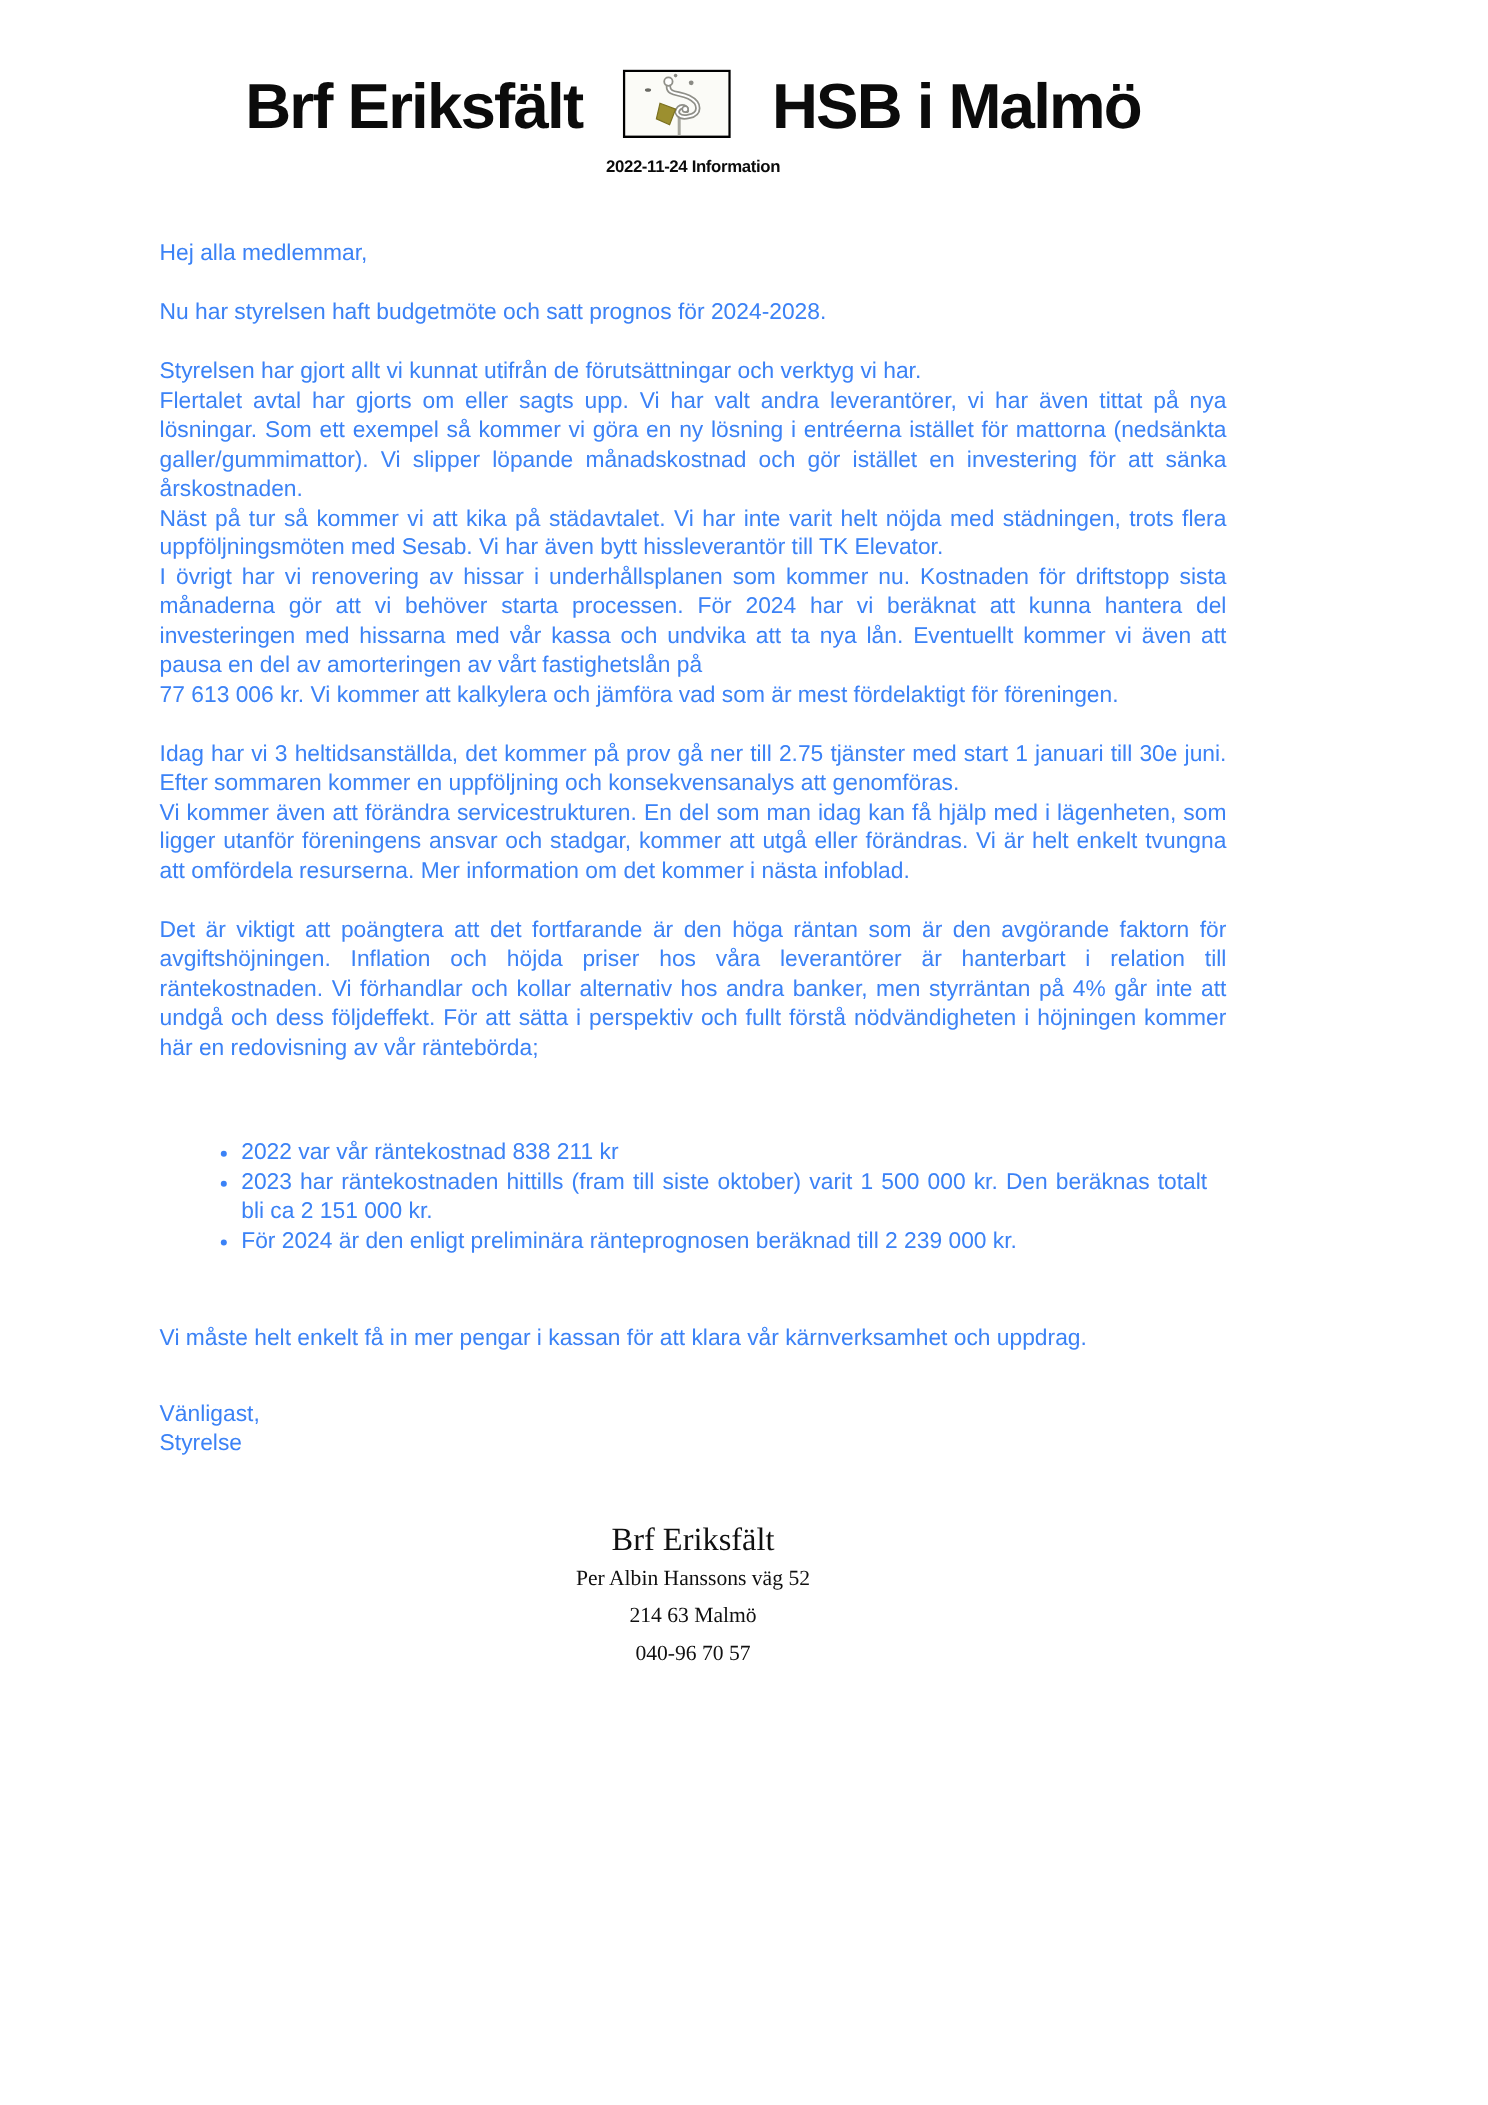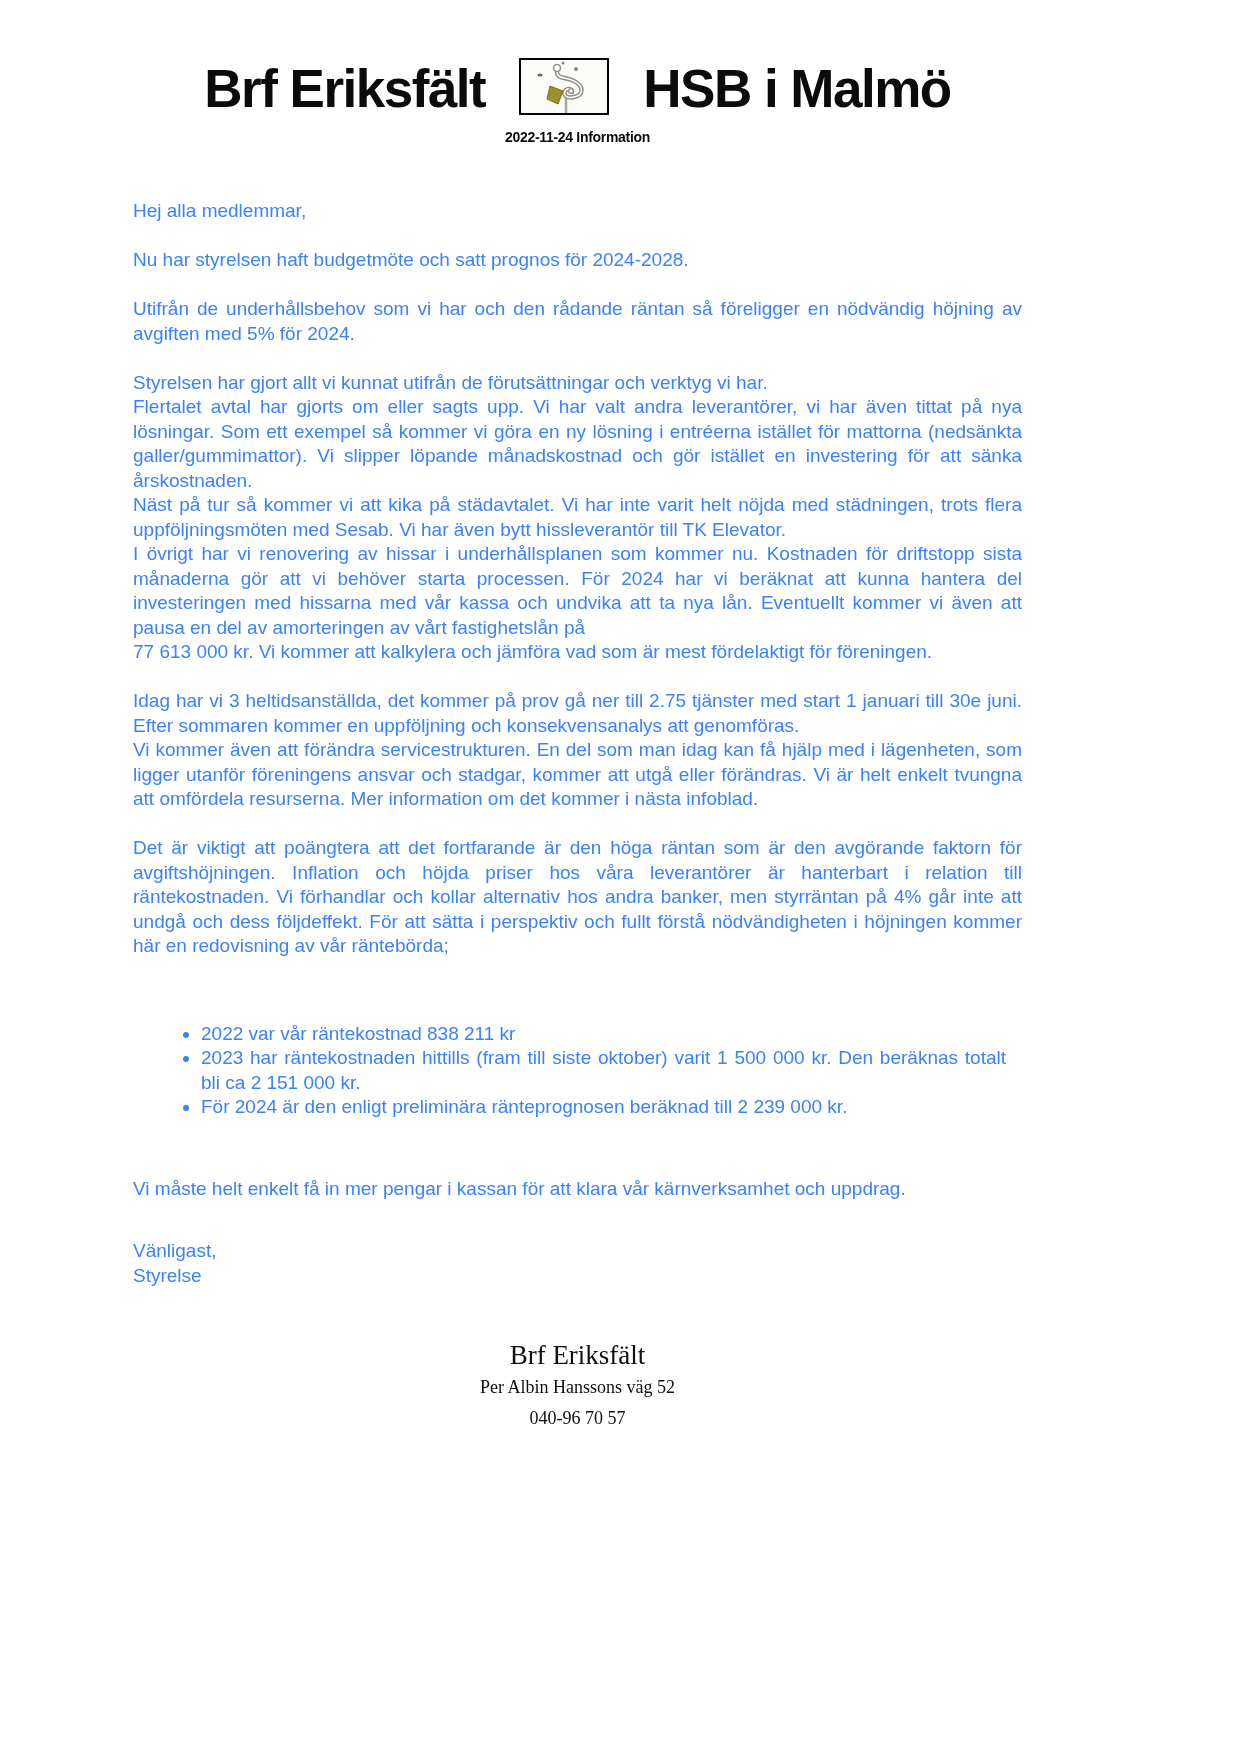--- a/index.html
+++ b/index.html
@@ -73,27 +73,26 @@
       <span class="org-title">HSB i Malmö</span>
     </div>
 
     <div class="date-line">2022-11-24 Information</div>
 
     <div class="body-text">
       <p class="para noj">Hej alla medlemmar,</p>
 
       <p class="para gap noj">Nu har styrelsen haft budgetmöte och satt prognos för 2024-2028.</p>
 
-      <p class="para gap">Utifrån de underhållsbehov som vi har och den rådande räntan så föreligger en nödvändig höjning av avgiften med 5% för 2024.</p>
 
       <p class="para gap noj">Styrelsen har gjort allt vi kunnat utifrån de förutsättningar och verktyg vi har.</p>
       <p class="para">Flertalet avtal har gjorts om eller sagts upp. Vi har valt andra leverantörer, vi har även tittat på nya lösningar. Som ett exempel så kommer vi göra en ny lösning i entréerna istället för mattorna (nedsänkta galler/gummimattor). Vi slipper löpande månadskostnad och gör istället en investering för att sänka årskostnaden.</p>
       <p class="para">Näst på tur så kommer vi att kika på städavtalet. Vi har inte varit helt nöjda med städningen, trots flera uppföljningsmöten med Sesab. Vi har även bytt hissleverantör till TK Elevator.</p>
       <p class="para">I övrigt har vi renovering av hissar i underhållsplanen som kommer nu. Kostnaden för driftstopp sista månaderna gör att vi behöver starta processen. För 2024 har vi beräknat att kunna hantera del investeringen med hissarna med vår kassa och undvika att ta nya lån. Eventuellt kommer vi även att pausa en del av amorteringen av vårt fastighetslån på</p>
-      <p class="para">77 613 000 kr. Vi kommer att kalkylera och jämföra vad som är mest fördelaktigt för föreningen.</p>
+      <p class="para">77 613 006 kr. Vi kommer att kalkylera och jämföra vad som är mest fördelaktigt för föreningen.</p>
 
       <p class="para gap">Idag har vi 3 heltidsanställda, det kommer på prov gå ner till 2.75 tjänster med start 1 januari till 30e juni. Efter sommaren kommer en uppföljning och konsekvensanalys att genomföras.</p>
       <p class="para">Vi kommer även att förändra servicestrukturen. En del som man idag kan få hjälp med i lägenheten, som ligger utanför föreningens ansvar och stadgar, kommer att utgå eller förändras. Vi är helt enkelt tvungna att omfördela resurserna. Mer information om det kommer i nästa infoblad.</p>
 
       <p class="para gap">Det är viktigt att poängtera att det fortfarande är den höga räntan som är den avgörande faktorn för avgiftshöjningen. Inflation och höjda priser hos våra leverantörer är hanterbart i relation till räntekostnaden. Vi förhandlar och kollar alternativ hos andra banker, men styrräntan på 4% går inte att undgå och dess följdeffekt. För att sätta i perspektiv och fullt förstå nödvändigheten i höjningen kommer här en redovisning av vår räntebörda;</p>
 
       <ul class="bullets">
         <li>2022 var vår räntekostnad 838 211 kr</li>
         <li>2023 har räntekostnaden hittills (fram till siste oktober) varit 1 500 000 kr. Den beräknas totalt bli ca 2 151 000 kr.</li>
         <li>För 2024 är den enligt preliminära ränteprognosen beräknad till 2 239 000 kr.</li>
@@ -104,17 +103,18 @@
 
       <div class="closing">
         <p>Vänligast,</p>
         <p>Styrelse</p>
       </div>
     </div>
 
     <div class="footer">
       <p class="f-name">Brf Eriksfält</p>
       <p>Per Albin Hanssons väg 52</p>
+      <p>214 63 Malmö</p>
       <p>040-96 70 57</p>
     </div>
   </div>
 
 </div>
 
 </body></html>

